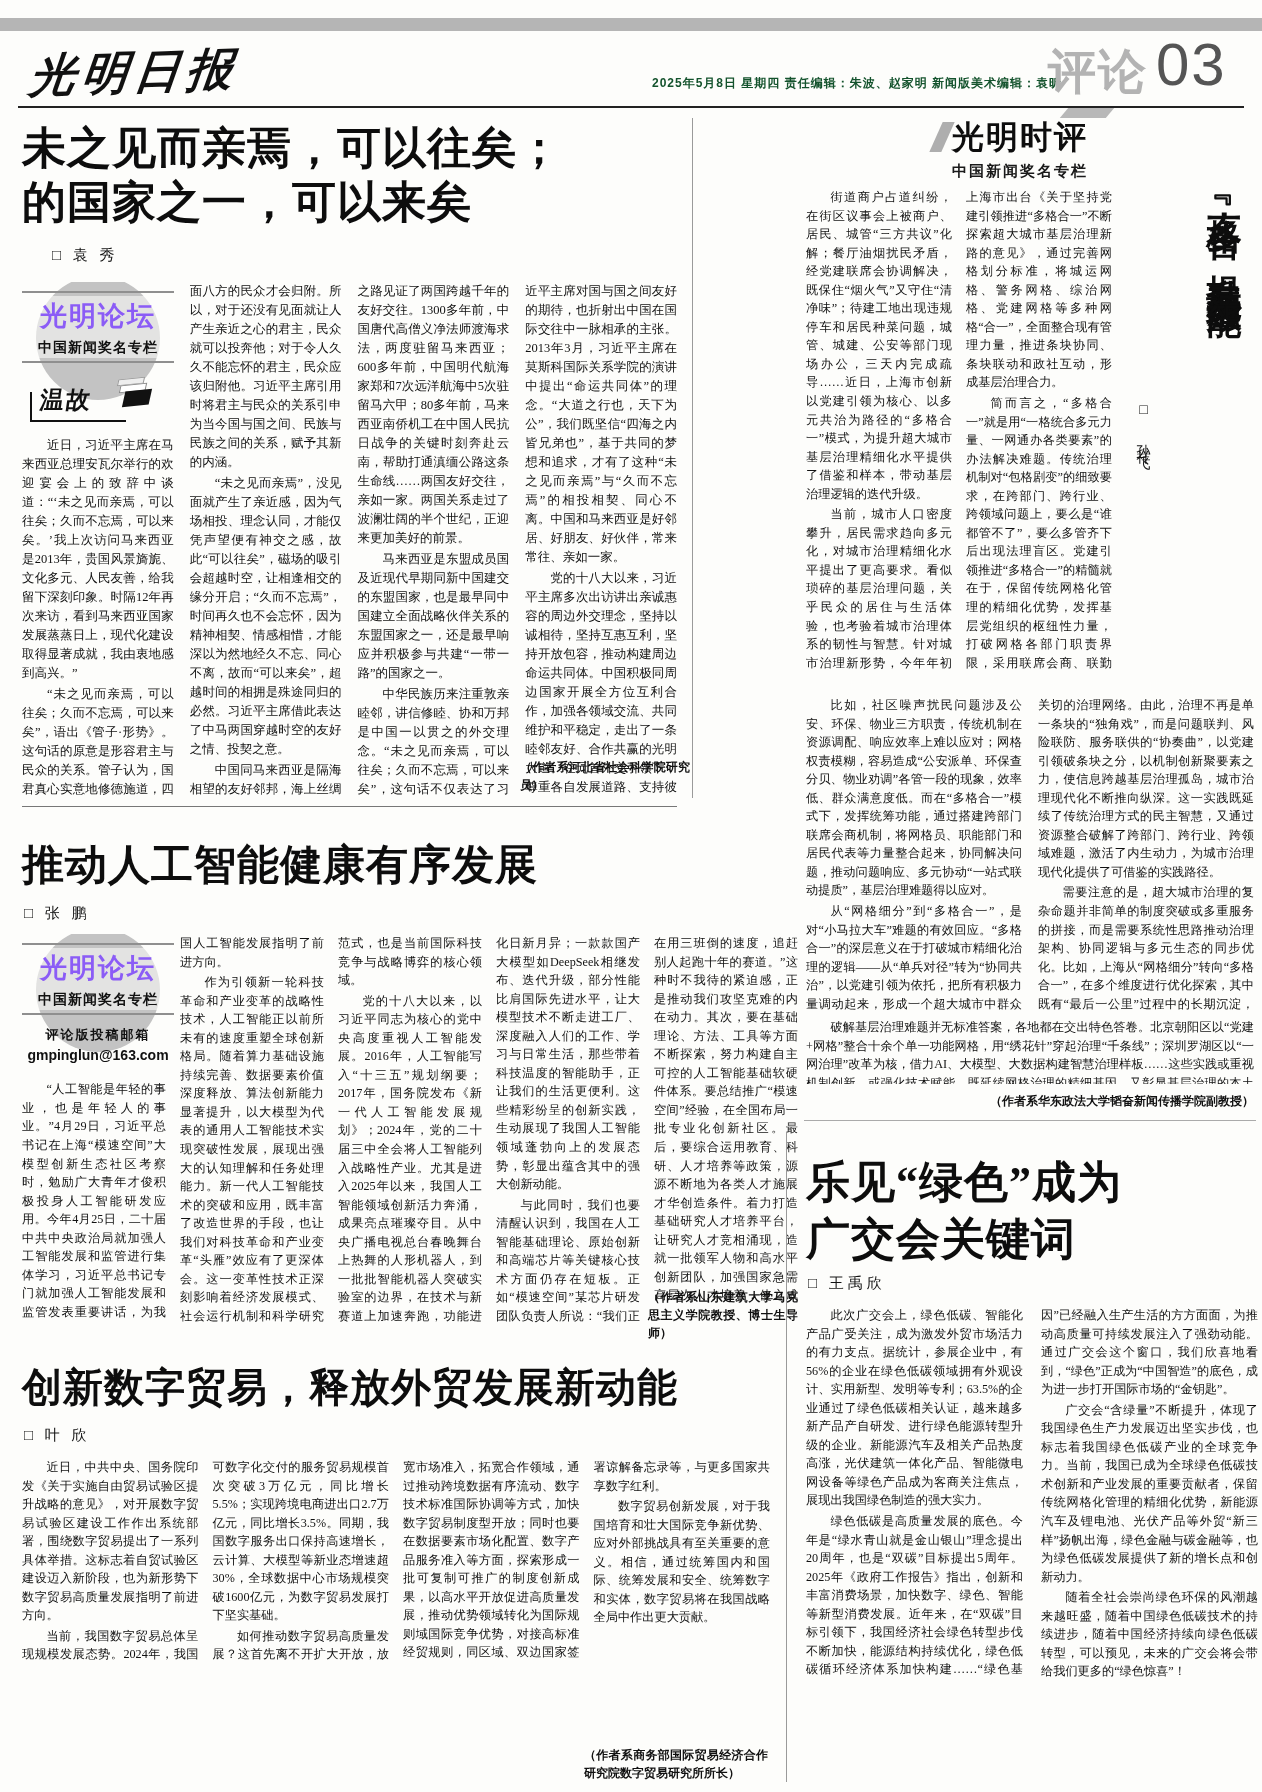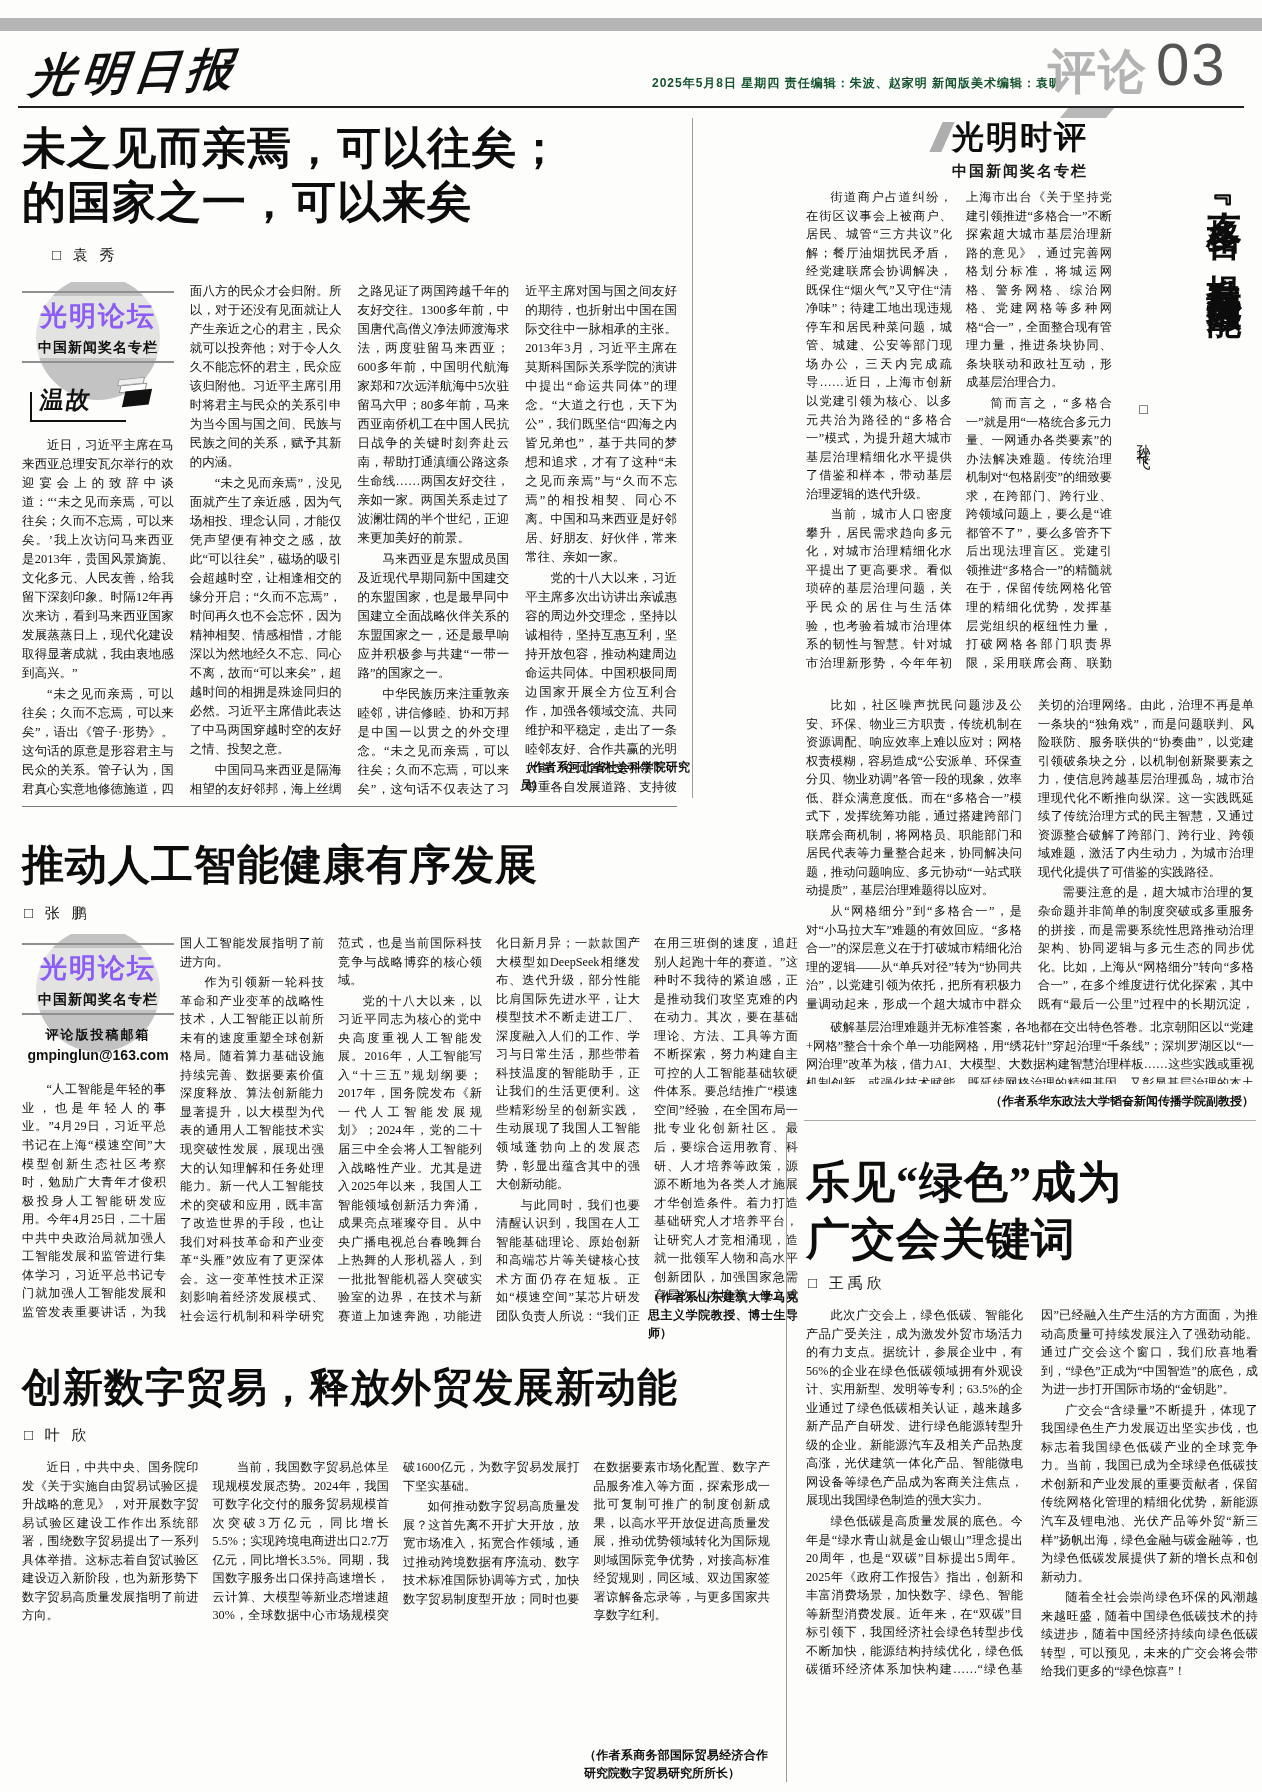--- a/index.html
+++ b/index.html
@@ -179,20 +179,21 @@
     <div class="attribution" style="right:0; bottom:4px; width:150px;">（作者系山东建筑大学马克思主义学院教授、博士生导师）</div>
   </section>
 
   <section style="position:absolute; left:22px; top:1356px; width:748px; height:426px;">
     <div class="headline" style="font-size:40px; position:absolute; left:0; top:8px;">创新数字贸易，释放外贸发展新动能</div>
     <div class="byline" style="position:absolute; left:2px; top:70px;">□ 叶  欣</div>
     <div class="bodycols" style="position:absolute; left:0; top:102px; width:748px; height:322px; column-count:4; column-gap:14px; font-size:12.2px;">
         <p>近日，中共中央、国务院印发《关于实施自由贸易试验区提升战略的意见》，对开展数字贸易试验区建设工作作出系统部署，围绕数字贸易提出了一系列具体举措。这标志着自贸试验区建设迈入新阶段，也为新形势下数字贸易高质量发展指明了前进方向。</p>
         <p>当前，我国数字贸易总体呈现规模发展态势。2024年，我国可数字化交付的服务贸易规模首次突破3万亿元，同比增长5.5%；实现跨境电商进出口2.7万亿元，同比增长3.5%。同期，我国数字服务出口保持高速增长，云计算、大模型等新业态增速超30%，全球数据中心市场规模突破1600亿元，为数字贸易发展打下坚实基础。</p>
         <p>如何推动数字贸易高质量发展？这首先离不开扩大开放，放宽市场准入，拓宽合作领域，通过推动跨境数据有序流动、数字技术标准国际协调等方式，加快数字贸易制度型开放；同时也要在数据要素市场化配置、数字产品服务准入等方面，探索形成一批可复制可推广的制度创新成果，以高水平开放促进高质量发展，推动优势领域转化为国际规则域国际竞争优势，对接高标准经贸规则，同区域、双边国家签署谅解备忘录等，与更多国家共享数字红利。</p>
+        <p>数字贸易创新发展，对于我国培育和壮大国际竞争新优势、应对外部挑战具有至关重要的意义。相信，通过统筹国内和国际、统筹发展和安全、统筹数字和实体，数字贸易将在我国战略全局中作出更大贡献。</p>
       </div>
     <div class="attribution" style="right:2px; bottom:0; width:184px;">（作者系商务部国际贸易经济合作研究院数字贸易研究所所长）</div>
   </section>
 
   <div class="vrule" style="left:786px; top:1132px; height:650px;"></div>
   <div class="hrule" style="left:804px; top:1120px; width:452px; background:#aaa;"></div>
 
   <section style="position:absolute; left:800px; top:1132px; width:458px; height:650px;">
     <div class="headline" style="font-size:44px; position:absolute; left:6px; top:22px; line-height:1.3;">
       <div>乐见“绿色”成为</div>

